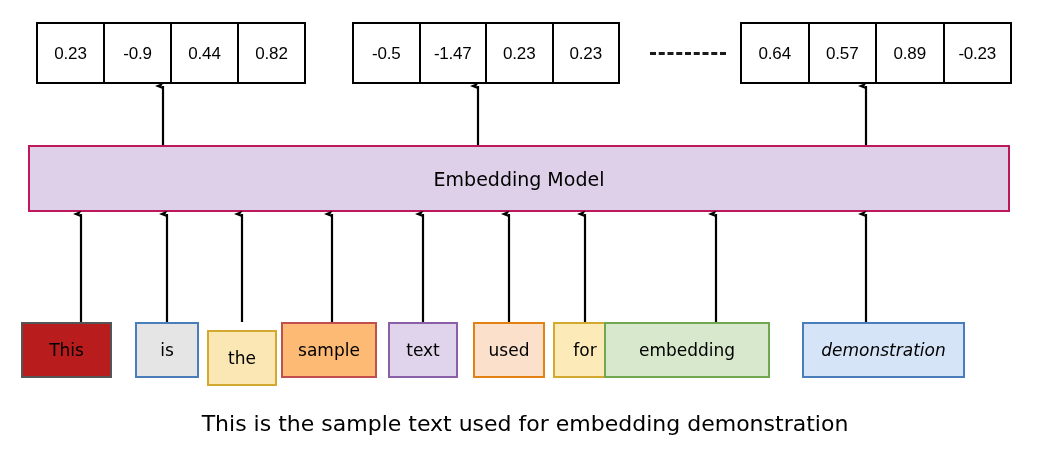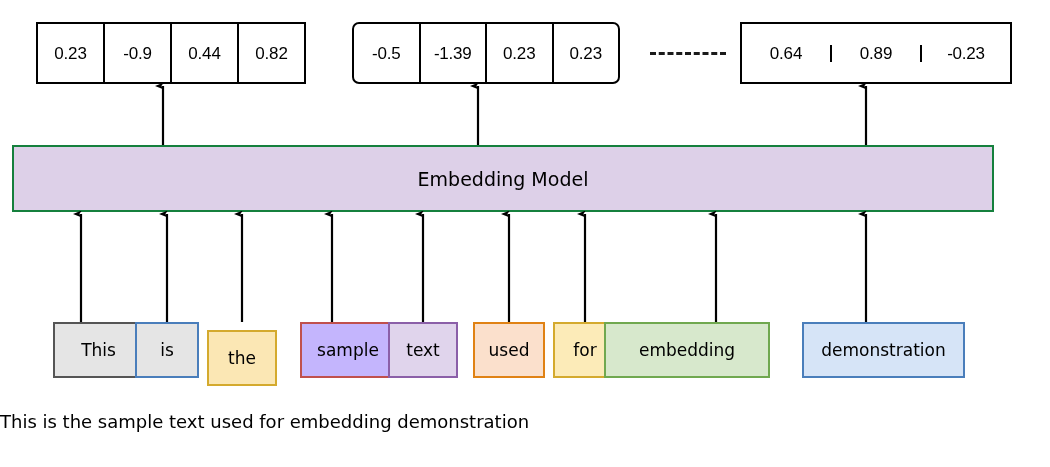--- a/index.html
+++ b/index.html
@@ -38,42 +38,42 @@
     justify-content: center;
     font-family: "Liberation Sans", sans-serif;
     font-size: 17px;
     line-height: 1;
     color: #000000;
     letter-spacing: -0.2px;
   }
   .vector-cell:last-child { border-right: none; }
 
   #vec-group-0 { left: 36px;  top: 22px; width: 270px; }
-  #vec-group-1 { left: 352px; top: 22px; width: 268px; border-radius: 7px; }
-  #vec-group-2 { left: 740px; top: 22px; width: 272px; align-items: center; }
+  #vec-group-1 { left: 352px; top: 22px; width: 268px; }
+  #vec-group-2 { left: 740px; top: 22px; width: 272px; }
 
   
   #vector-ellipsis {
     position: absolute;
     left: 650px;
     top: 52px;
     width: 76px;
     height: 0;
     border-top: 3px dashed #1a1a1a;
   }
 
   
   #embedding-model-bar {
     position: absolute;
-    left: 12px;
+    left: 28px;
     top: 145px;
     width: 982px;
     height: 67px;
     background: #ddd0e8;
-    border: 2px solid #15803d;
+    border: 2px solid #be185d;
     box-sizing: border-box;
     display: flex;
     align-items: center;
     justify-content: center;
   }
   #embedding-model-bar .bar-label {
     font-family: "DejaVu Sans", sans-serif;
     font-size: 19px;
     color: #000000;
   }
@@ -103,82 +103,84 @@
     height: 467px;
     pointer-events: none;
   }
 
   
   #caption {
     position: absolute;
     left: 0;
     top: 411px;
     width: 1050px;
-    font-family: "DejaVu Sans", sans-serif;
-    font-size: 18px;
+    text-align: center;
+    font-family: "DejaVu Sans", sans-serif;
+    font-size: 22px;
     color: #000000;
   }
 </style>
 </head>
 <body>
 
 <div id="stage">
 
   <div class="vector-group" id="vec-group-0">
     <div class="vector-cell">0.23</div>
     <div class="vector-cell">-0.9</div>
     <div class="vector-cell">0.44</div>
     <div class="vector-cell">0.82</div>
   </div>
 
   <div class="vector-group" id="vec-group-1">
     <div class="vector-cell">-0.5</div>
-    <div class="vector-cell">-1.39</div>
+    <div class="vector-cell">-1.47</div>
     <div class="vector-cell">0.23</div>
     <div class="vector-cell">0.23</div>
   </div>
 
   <div class="vector-group" id="vec-group-2">
     <div class="vector-cell">0.64</div>
+    <div class="vector-cell">0.57</div>
     <div class="vector-cell">0.89</div>
     <div class="vector-cell">-0.23</div>
   </div>
 
   <div id="vector-ellipsis"></div>
 
   <div id="embedding-model-bar">
     <span class="bar-label">Embedding Model</span>
   </div>
 
   <div id="token-container">
-      <div class="token-box" style="left: 53px; width: 91px; background: #e5e5e5; border-color: rgb(85, 85, 85);">
+      <div class="token-box" style="left: 21px; width: 91px; background: #b91c1c; border-color: rgb(85, 85, 85);">
         <span>This</span>
       </div>
       <div class="token-box" style="left: 135px; width: 64px; background: #e5e5e5; border-color: rgb(74, 126, 187);">
         <span>is</span>
       </div>
       <div class="token-box" style="left: 207px; width: 70px; background: rgb(251, 231, 180); border-color: rgb(212, 170, 46); margin-top: 8px;">
         <span>the</span>
       </div>
-      <div class="token-box" style="left: 300px; width: 96px; background: #c4b5fd; border-color: rgb(192, 80, 77);">
+      <div class="token-box" style="left: 281px; width: 96px; background: #fdba74; border-color: rgb(192, 80, 77);">
         <span>sample</span>
       </div>
       <div class="token-box" style="left: 388px; width: 70px; background: rgb(224, 212, 236); border-color: rgb(139, 95, 168);">
         <span>text</span>
       </div>
       <div class="token-box" style="left: 473px; width: 72px; background: rgb(251, 224, 204); border-color: rgb(224, 130, 20); text-align: center;">
         <span>used</span>
       </div>
       <div class="token-box" style="left: 553px; width: 64px; background: rgb(252, 235, 184); border-color: rgb(212, 170, 46);">
         <span>for</span>
       </div>
       <div class="token-box" style="left: 604px; width: 166px; background: rgb(215, 232, 204); border-color: rgb(112, 168, 79);">
         <span>embedding</span>
       </div>
-      <div class="token-box" style="left: 802px; width: 163px; background: rgb(214, 228, 247); border-color: rgb(74, 126, 187);">
+      <div class="token-box" style="left: 802px; width: 163px; background: rgb(214, 228, 247); border-color: rgb(74, 126, 187); font-style: italic;">
         <span>demonstration</span>
       </div>
     </div>
 
   <svg id="arrow-layer" viewBox="0 0 1050 467" xmlns="http://www.w3.org/2000/svg">
     <defs>
       <marker id="arrowhead" markerWidth="7" markerHeight="9" refX="3.5" refY="8.2" orient="auto-start-reverse" markerUnits="userSpaceOnUse">
         <path d="M 3.5 0 L 7 9 L 3.5 6.6 L 0 9 Z" fill="#000000"></path>
       </marker>
     </defs>

